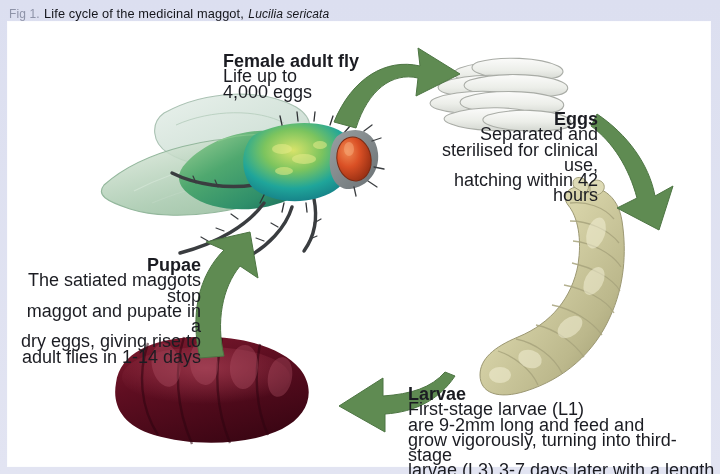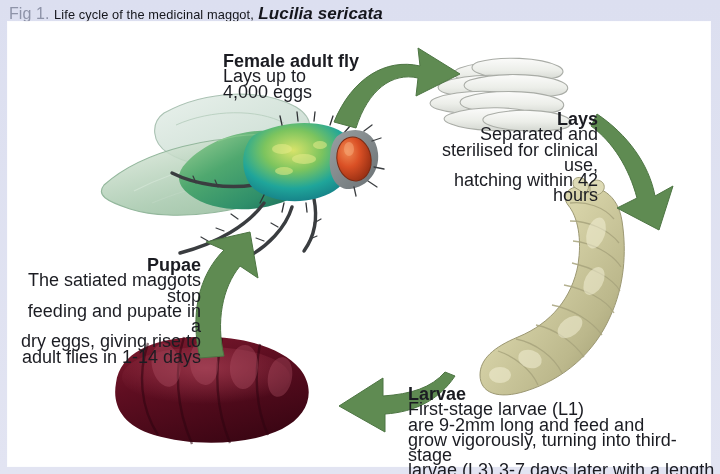--- a/index.html
+++ b/index.html
@@ -12,27 +12,27 @@
   #figure{
     position:relative;width:720px;height:474px;
     background:linear-gradient(180deg,#dcdff0 0%,#e2e4f2 100%);
   }
   
   #caption{
     position:absolute;left:9px;top:4px;width:700px;height:18px;
     white-space:nowrap;
   }
   #caption .figno{
-    font-size:16px;color:#8e93a8;letter-spacing:.1px;
+    font-size:12px;color:#8e93a8;letter-spacing:.1px;
   }
   #caption .captitle{
     font-size:12.8px;color:#15161c;font-weight:normal;letter-spacing:.1px;
   }
   #caption .capital{
-    font-size:17px;color:#15161c;font-weight:bold;font-style:italic;letter-spacing:.1px;
+    font-size:12px;color:#15161c;font-weight:normal;font-style:italic;letter-spacing:.1px;
   }
   
   #panel{
     position:absolute;left:8px;top:22px;width:702px;height:444px;
     background:#ffffff;
     box-shadow:0 0 0 1px rgba(255,255,255,.9);
   }
   .stage{position:absolute;}
   
   .txt{position:absolute;color:#1b1c22;font-size:18px;line-height:15.3px;}
@@ -291,41 +291,41 @@
     </div>
 
     <div class="stage" id="arrow-pupa-fly">
       <svg width="110" height="130" viewBox="0 0 110 130">
         <path d="M22 128 C12 86 20 46 46 20 L28 12 L72 2 L80 48 L62 36 C44 58 38 92 46 126 Z" fill="#5f8b52" stroke="#4d7543" stroke-width="1"></path>
       </svg>
     </div>
 
     <div class="txt t-fly">
       <span class="hd">Female adult fly</span>
-      <span>Lays up to</span><br>
+      <span>Life up to</span><br>
       <span>4,000 eggs</span>
     </div>
 
     <div class="txt t-eggs">
-      <span class="hd">Lays</span>
+      <span class="hd">Eggs</span>
       <span>Separated and</span><br>
       <span>sterilised for clinical use,</span><br>
       <span>hatching within 42 hours</span>
     </div>
 
     <div class="txt t-larvae">
       <span class="hd">Larvae</span>
       <span>First-stage larvae (L1)</span><br>
       <span>are 9-2mm long and feed and</span><br>
       <span>grow vigorously, turning into third-stage</span><br>
       <span>larvae (L3) 3-7 days later with a length of 8-9mm</span>
     </div>
 
     <div class="txt t-pupae">
       <span class="hd">Pupae</span>
       <span>The satiated maggots stop</span><br>
-      <span>feeding and pupate in a</span><br>
+      <span>maggot and pupate in a</span><br>
       <span>dry eggs, giving rise to</span><br>
       <span>adult flies in 1-14 days</span>
     </div>
 
   </div>
 </div>
 
 </body></html>

